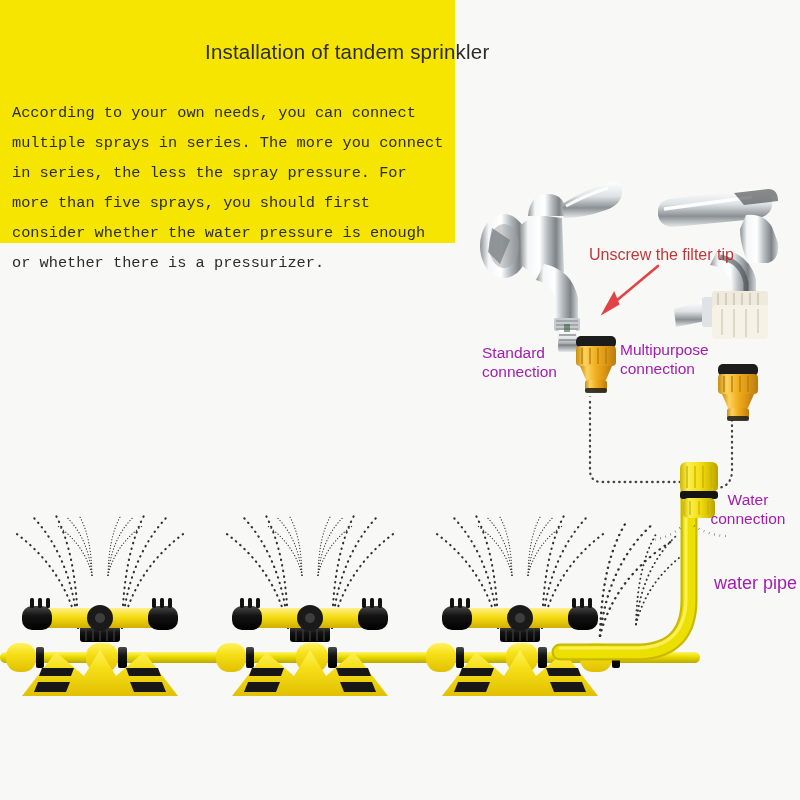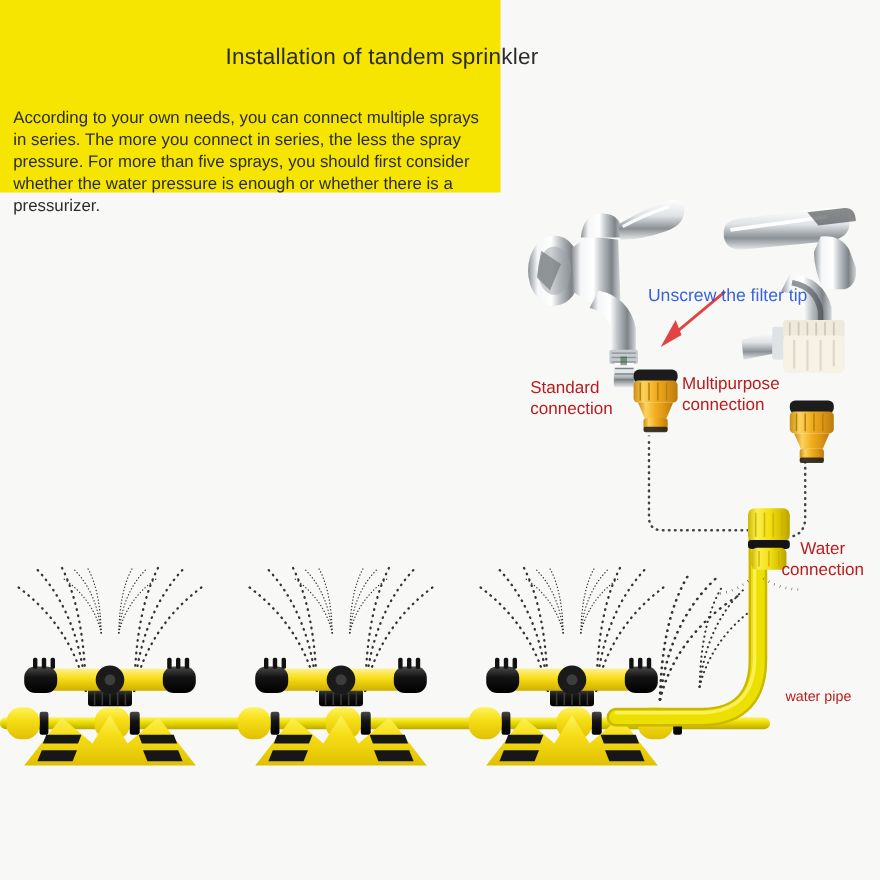--- a/index.html
+++ b/index.html
@@ -8,42 +8,41 @@
     background:#f7f7f6;
     font-family:"Liberation Sans",sans-serif;
     overflow:hidden;
     position:relative;
   }
   #stage{position:absolute;inset:0;width:800px;height:800px;overflow:hidden;background:#f8f8f7;}
   .abs{position:absolute;}
 
   
   #info-panel{
-    left:8px;top:90px;width:455px;height:175px;
+    left:8px;top:90px;width:455px;height:243px;
     background:#f5e500;
   }
   #panel-title{
     position:absolute;left:205px;top:40px;width:360px;
     font-size:20.5px;color:#2b2b2b;letter-spacing:.2px;white-space:nowrap;
   }
   #panel-body{
     position:absolute;left:12px;top:98px;width:432px;
-    font-size:15.3px;line-height:20px;color:#2c2c2c;
+    font-size:15.3px;line-height:30px;color:#2c2c2c;font-family:Liberation Mono, monospace;
   }
 
   
-  .label{color:#b91c1c;font-size:15.5px;line-height:19px;}
+  .label{color:#a21caf;font-size:15.5px;line-height:19px;}
   #label-standard{left:482px;top:343px;width:95px;text-align:left;}
   #label-multi{left:620px;top:340px;width:120px;}
   #label-watercx{left:703px;top:490px;width:90px;line-height:19px;text-align:center;}
-  #label-waterpipe{left:714px;top:623px;font-size:13px;white-space:nowrap;}
+  #label-waterpipe{left:714px;top:574px;font-size:18px;white-space:nowrap;}
   #label-unscrew{
-    left:589px;top:245px;font-size:16px;color:#1d4ed8;white-space:nowrap;
+    left:589px;top:245px;font-size:16px;color:#b91c1c;white-space:nowrap;
     opacity:.88;
-    margin-top:15px;
   }
 
   
   .faucetL{left:470px;top:168px;width:175px;height:180px;}
   
   .faucetR{left:648px;top:175px;width:155px;height:175px;}
 
   
   #sprinkler-row{left:0;top:500px;width:800px;height:230px;}
 

